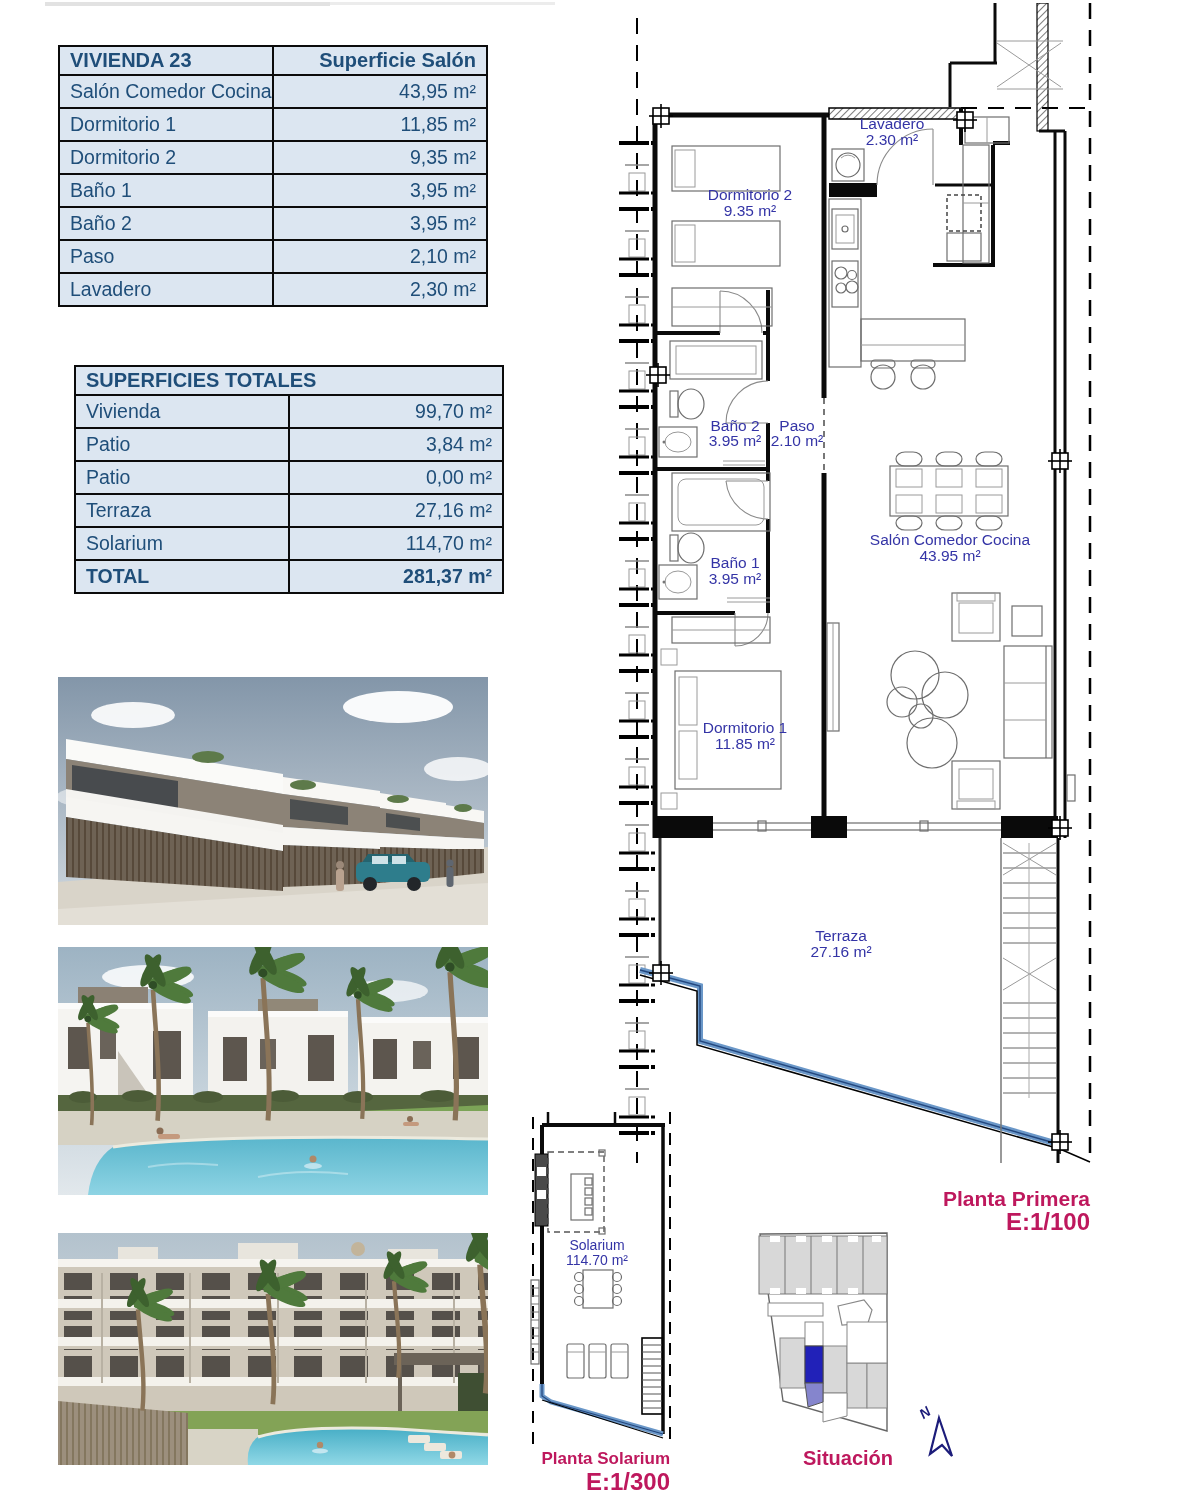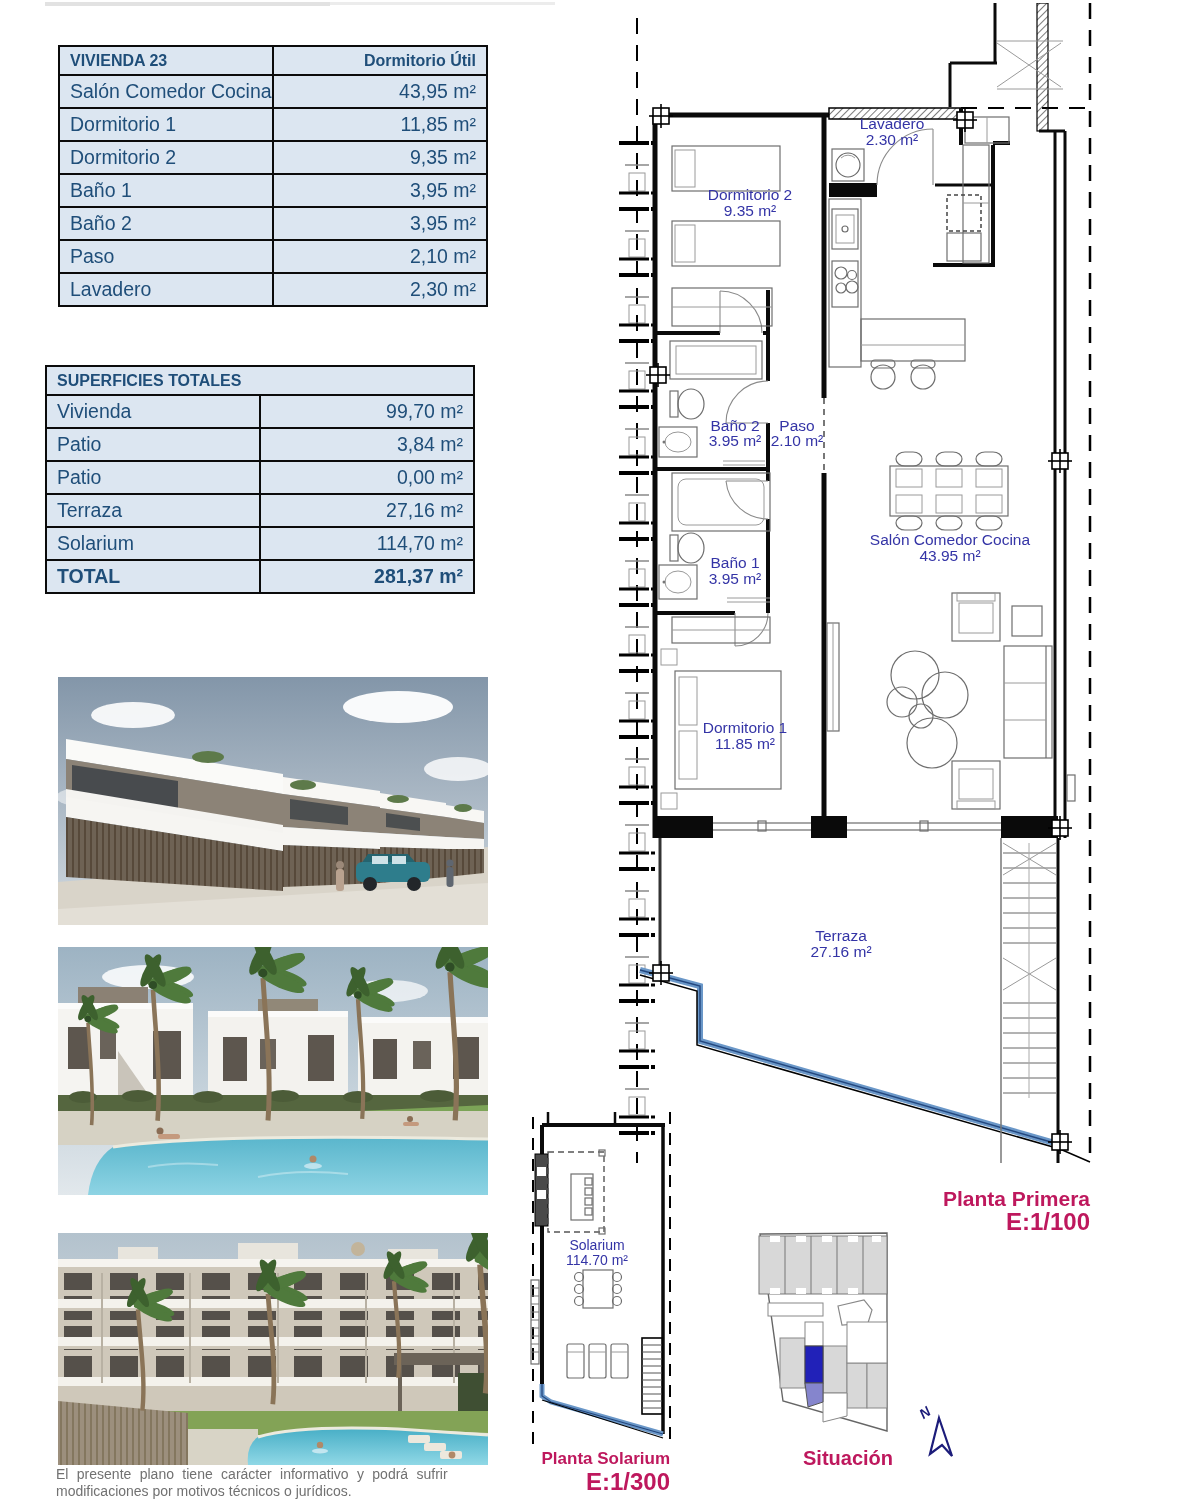--- a/index.html
+++ b/index.html
@@ -4,21 +4,21 @@
 <style>
   html,body{margin:0;padding:0;background:#fff;}
   .page{position:relative;width:1202px;height:1507px;background:#ffffff;overflow:hidden;
         font-family:"Liberation Sans",sans-serif;}
   .abs{position:absolute;}
   
   .areas-table{border-collapse:collapse;table-layout:fixed;width:430px;background:#dce6f1;color:#1f4e79;}
   .areas-table td{border:2.6px solid #0b0b0b;padding:0 10px;font-size:19.5px;height:31px;
                   white-space:nowrap;overflow:hidden;}
   .areas-table td.val{text-align:right;}
-  .areas-table tr.hdr td{font-weight:bold;font-size:16px;height:27px;}
+  .areas-table tr.hdr td{font-weight:bold;font-size:20px;height:27px;}
   .areas-table tr.total td{font-weight:bold;}
   
   .cap{position:absolute;color:#be185d;font-weight:bold;}
   .cap .l1{font-size:21px;line-height:25px;}
   .cap .l2{font-size:24px;line-height:22px;}
   .cap.right{text-align:right;}
   .cap.center{text-align:center;}
   .disc{position:absolute;color:#717171;font-size:14px;line-height:16.5px;width:428px;}
   .disc .j{word-spacing:4.5px;}
   
@@ -36,21 +36,21 @@
 
 <div class="page">
 
   <div class="abs" style="left:45px;top:2px;width:510px;height:3px;background:#ececec"></div>
   <div class="abs" style="left:45px;top:2px;width:285px;height:4px;background:#e2e2e2"></div>
 
   <table class="areas-table abs" style="left:58px;top:45px;">
     <tbody>
       <tr class="hdr">
         <td>VIVIENDA 23</td>
-        <td class="val">Dormitorio Útil</td>
+        <td class="val">Superficie Salón</td>
       </tr>
       <tr>
           <td>Salón Comedor Cocina</td>
           <td class="val">43,95 m²</td>
         </tr>
       <tr>
           <td>Dormitorio 1</td>
           <td class="val">11,85 m²</td>
         </tr>
       <tr>
@@ -69,21 +69,21 @@
           <td>Paso</td>
           <td class="val">2,10 m²</td>
         </tr>
       <tr>
           <td>Lavadero</td>
           <td class="val">2,30 m²</td>
         </tr>
     </tbody>
   </table>
 
-  <table class="areas-table abs" style="left:45px;top:365px;">
+  <table class="areas-table abs" style="left:74px;top:365px;">
     <tbody>
       <tr class="hdr">
         <td colspan="2">SUPERFICIES TOTALES</td>
       </tr>
       <tr>
           <td>Vivienda</td>
           <td class="val">99,70 m²</td>
         </tr>
       <tr>
           <td>Patio</td>
@@ -737,18 +737,14 @@
     <g>
       <polygon points="197,192 210,230 200,219 188,228" fill="#fff" stroke="#1c1c7a" stroke-width="2.2"></polygon>
       <text x="178" y="192" font-size="14" font-weight="bold" font-style="italic" fill="#1c1c7a" transform="rotate(-35 182 187)">N</text>
     </g>
   </svg>
 
   <div class="cap center" style="left:758px;top:1446px;width:180px;">
     <div class="l1" style="font-size:20px;">Situación</div>
   </div>
 
-  <div class="disc" style="left:56px;top:1466px;">
-    <div class="j">El presente plano tiene carácter informativo y podrá sufrir</div>
-    <div>modificaciones por motivos técnicos o jurídicos.</div>
-  </div>
 
 </div>
 
 </body></html>

